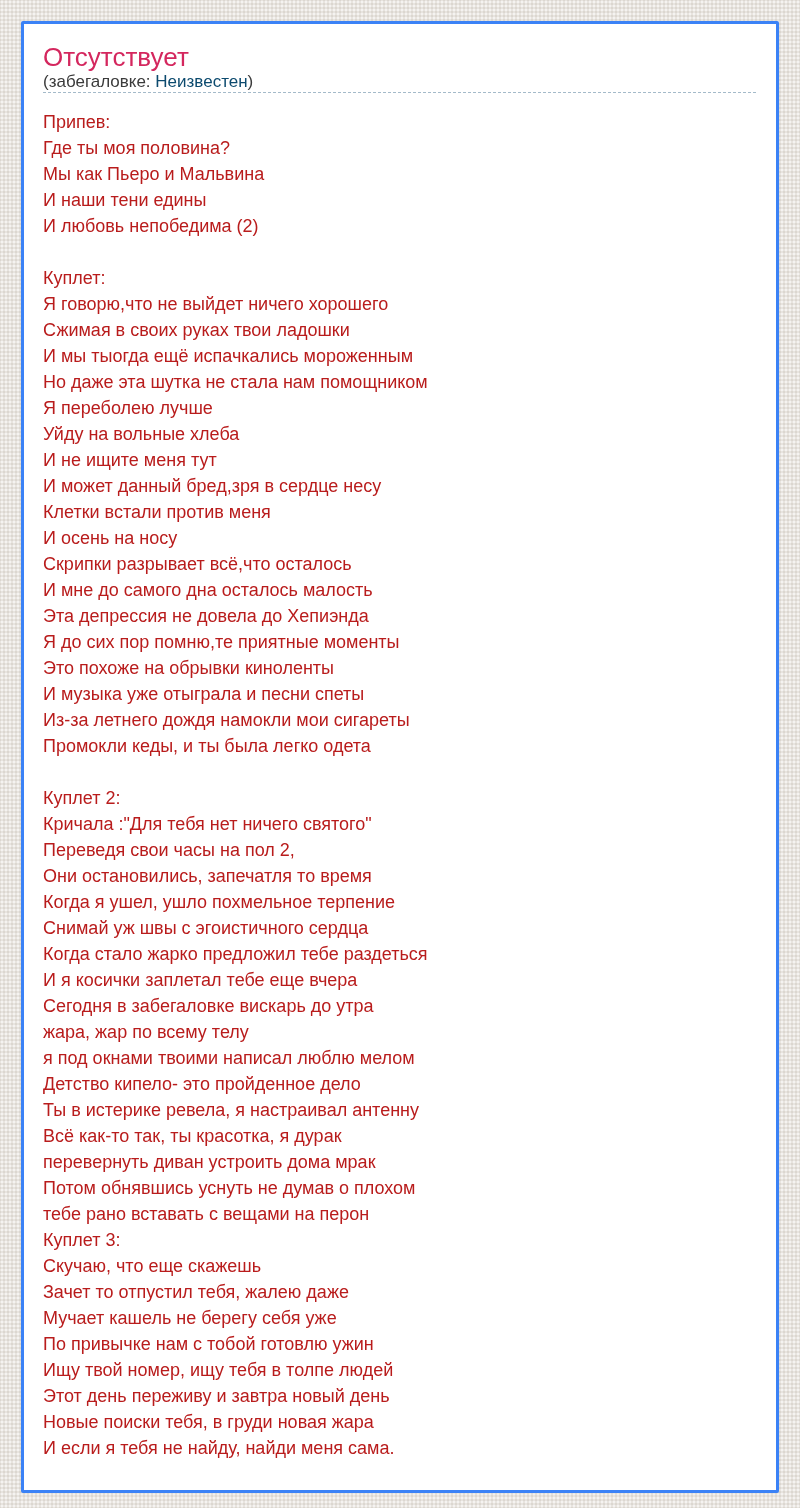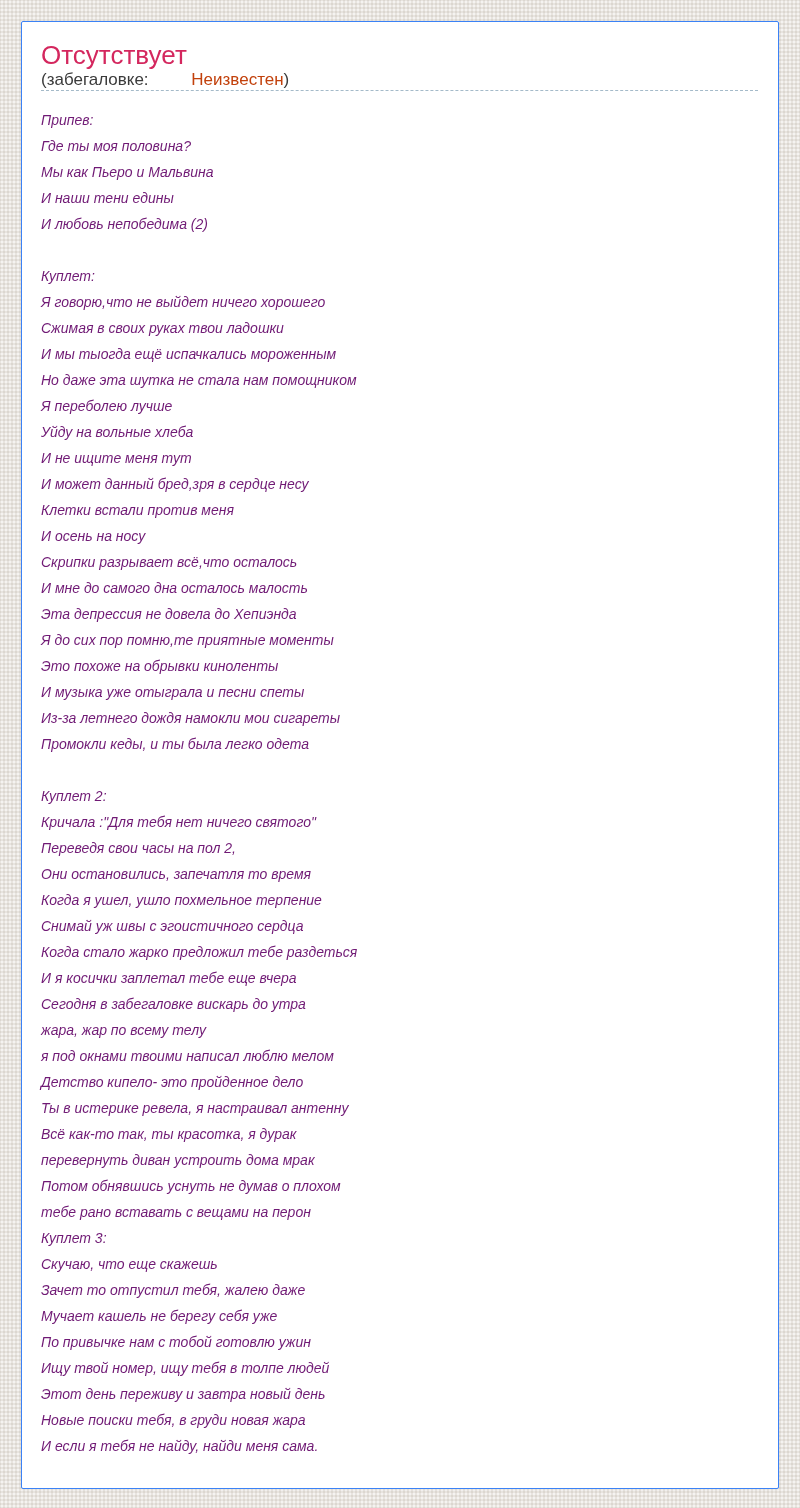--- a/index.html
+++ b/index.html
@@ -18,51 +18,49 @@
   }
   .page {
     width: 800px;
     height: 1508px;
     padding: 21px;
   }
   .card {
     width: 758px;
     min-height: 1466px;
     background: #ffffff;
-    border: 1px solid #3b82f6;
+    border: 3px solid #3b82f6;
     border-radius: 2px;
     box-shadow: 0 1px 2px rgba(0,0,0,0.06);
     padding: 20px 20px 29px 19px;
   }
   .song-title {
     margin: 0;
     font-size: 26px;
     line-height: 27px;
     font-weight: 400;
     color: #d4275e;
   }
   .artist-line {
     font-size: 17px;
     line-height: 21px;
     color: #3b3b3b;
     border-bottom: 1px dashed #a4bac9;
   }
   .artist-link {
-    color: #c2410c;
+    color: #0c4a6e;
     text-decoration: none;
     cursor: pointer;
-    margin-left: 38px;
   }
   .lyrics {
     margin-top: 16px;
-    font-size: 14px;
+    font-size: 18px;
     line-height: 26px;
-    color: #701a75;
+    color: #b91c1c;
     white-space: pre-line;
-    font-style: italic;
   }
 </style>
 </head>
 <body>
 
 <div class="page">
   <div class="card">
     <header>
       <h1 class="song-title">Отсутствует</h1>
       <div class="artist-line">

